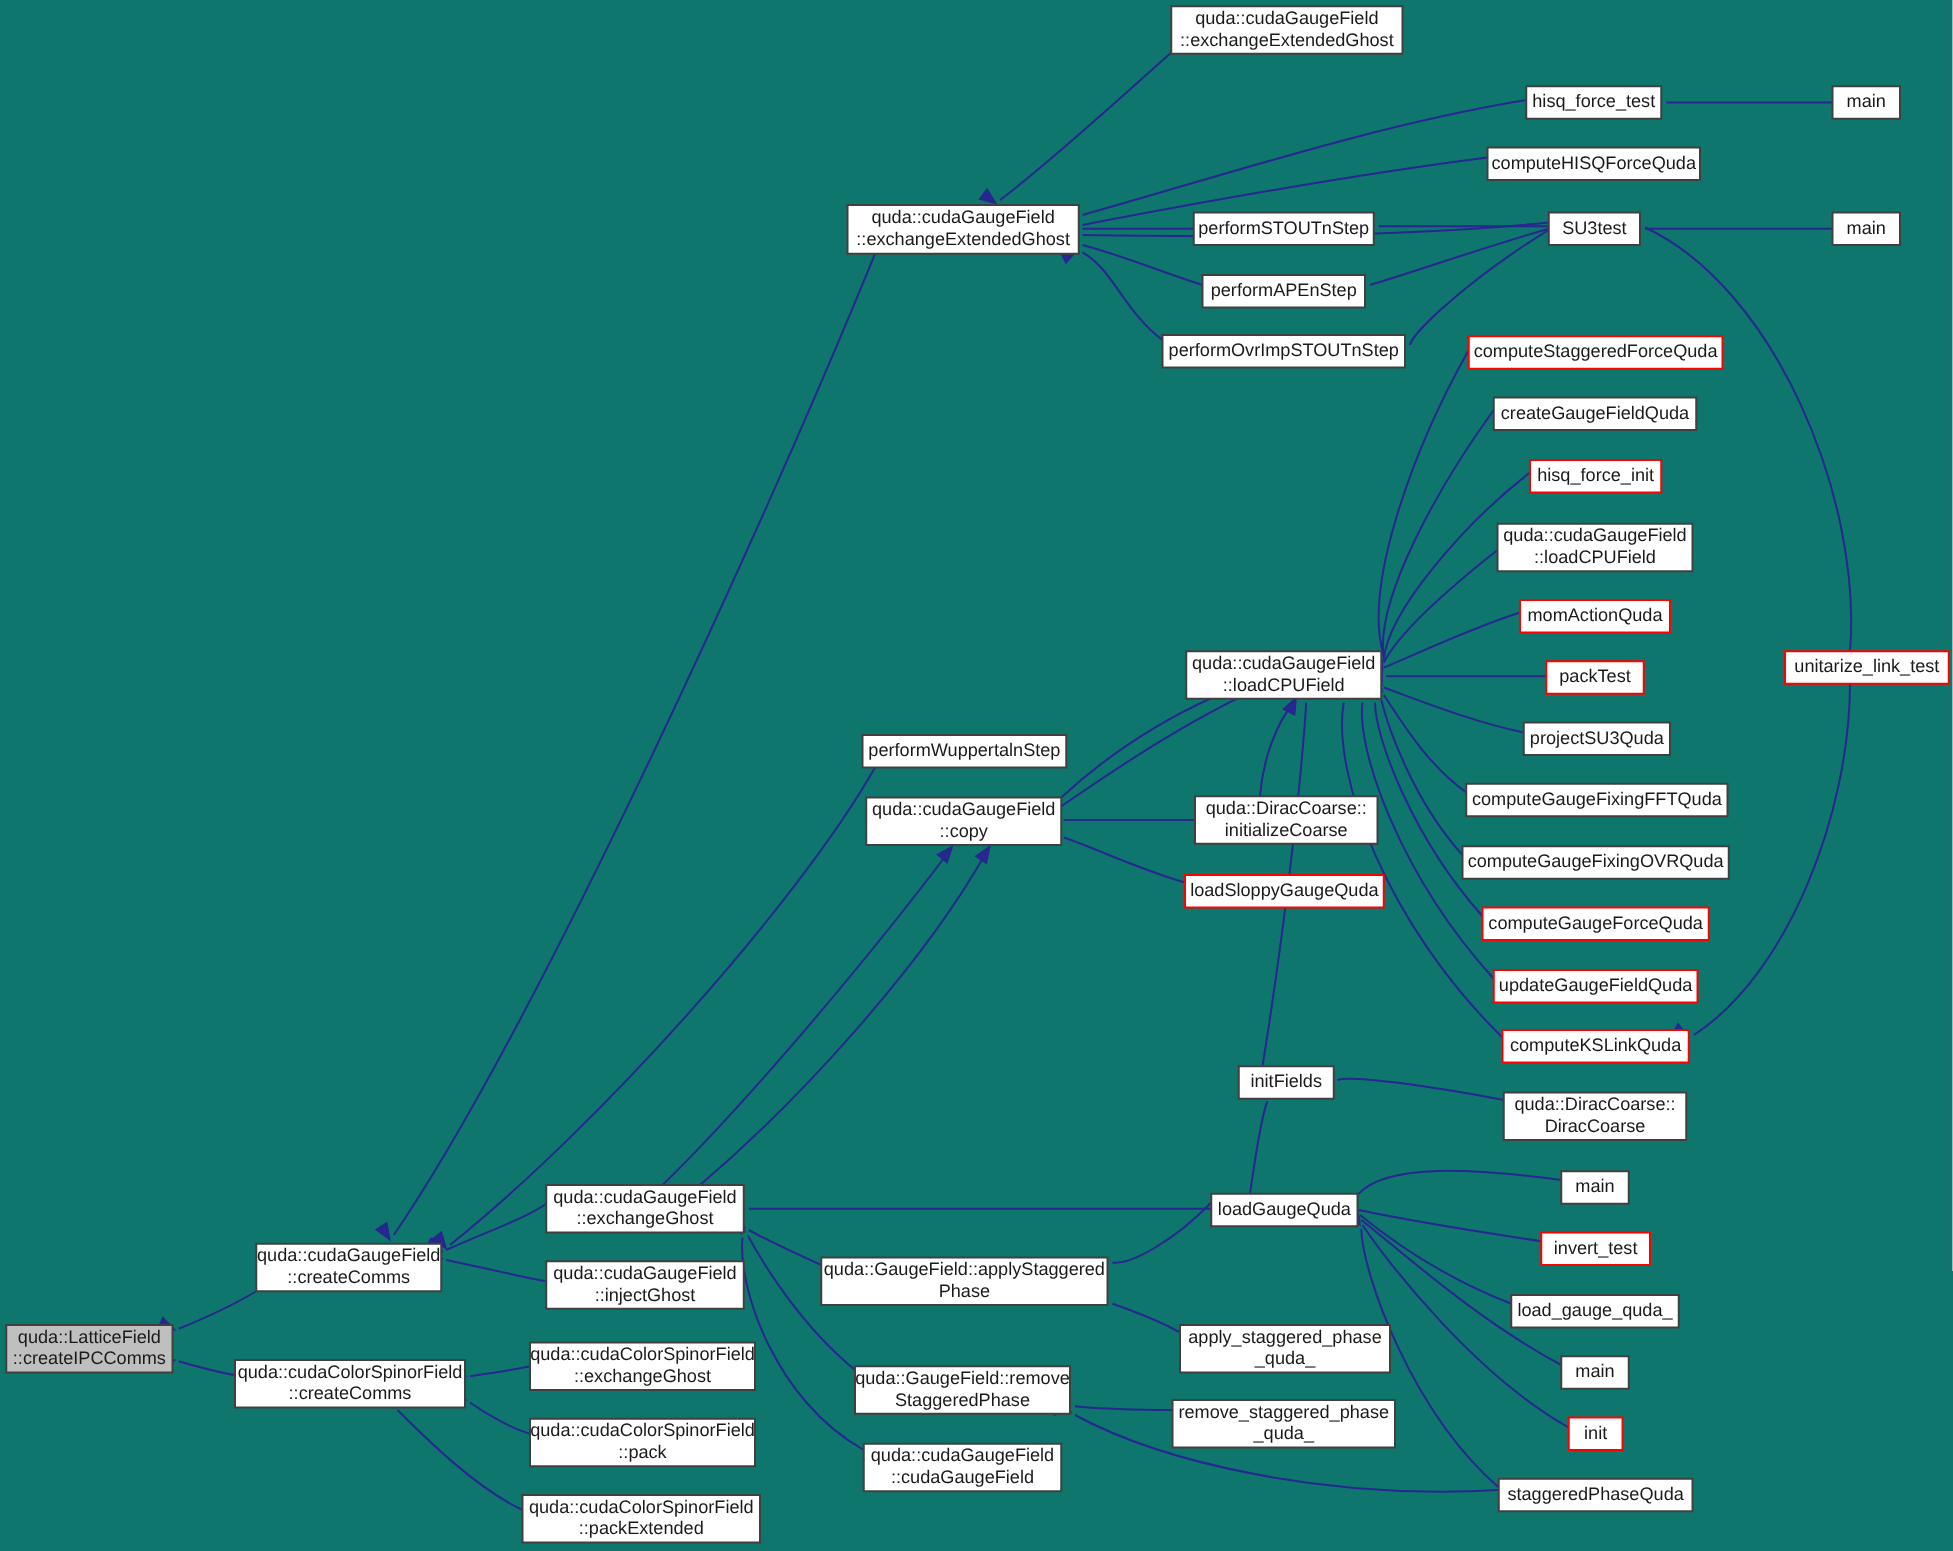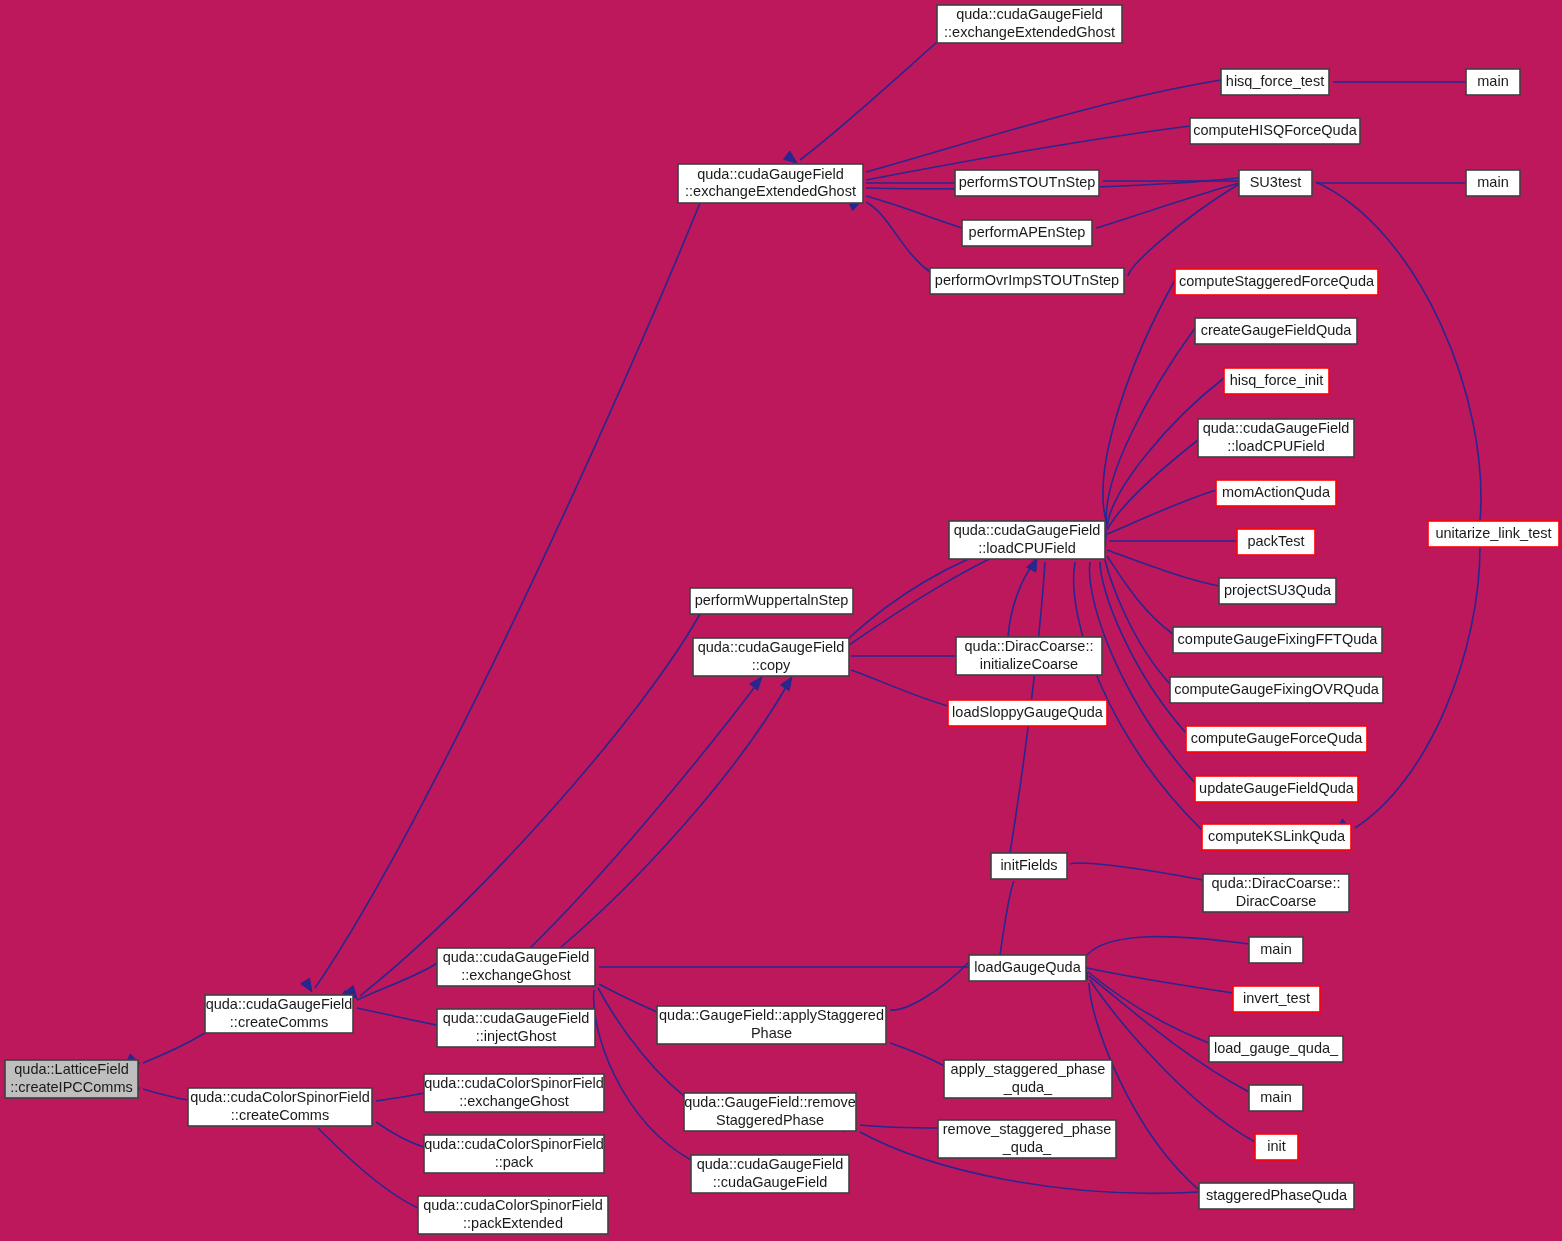--- a/index.html
+++ b/index.html
@@ -4,21 +4,21 @@
 <style>
   html, body {
     margin: 0;
     padding: 0;
     background: #ffffff;
   }
   #canvas-wrap {
     position: relative;
     width: 1562px;
     height: 1241px;
-    background: #be185d;
+    background: #0f766e;
     overflow: hidden;
     font-family: "Liberation Sans", sans-serif;
   }
   svg#graph {
     position: absolute;
     left: 0; top: 0;
     width: 1562px;
     height: 1241px;
   }
   .edge-path {

